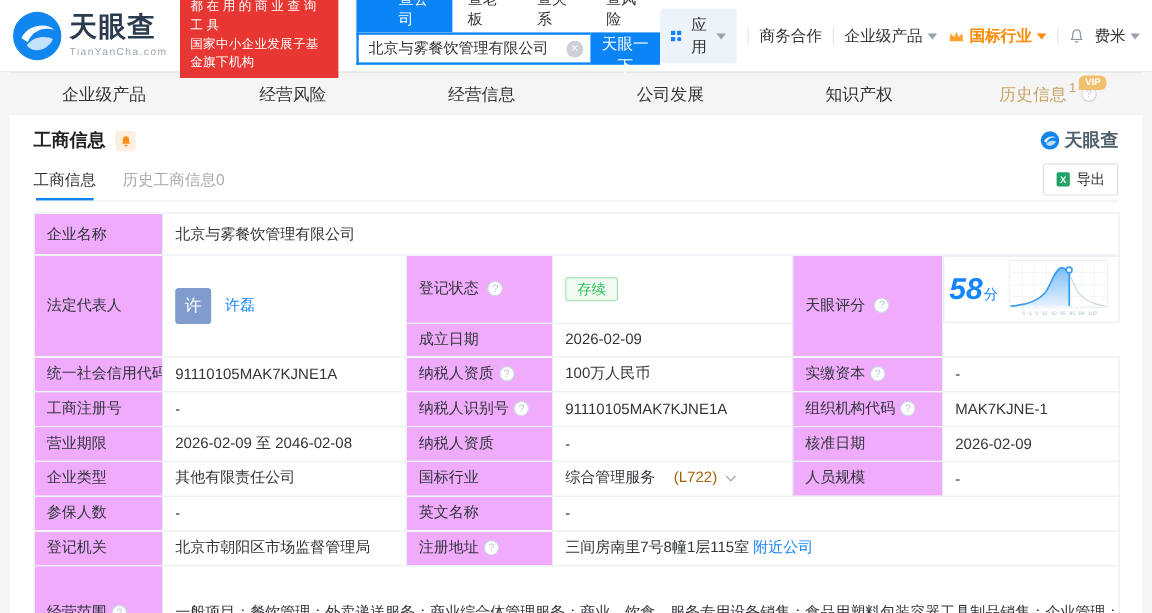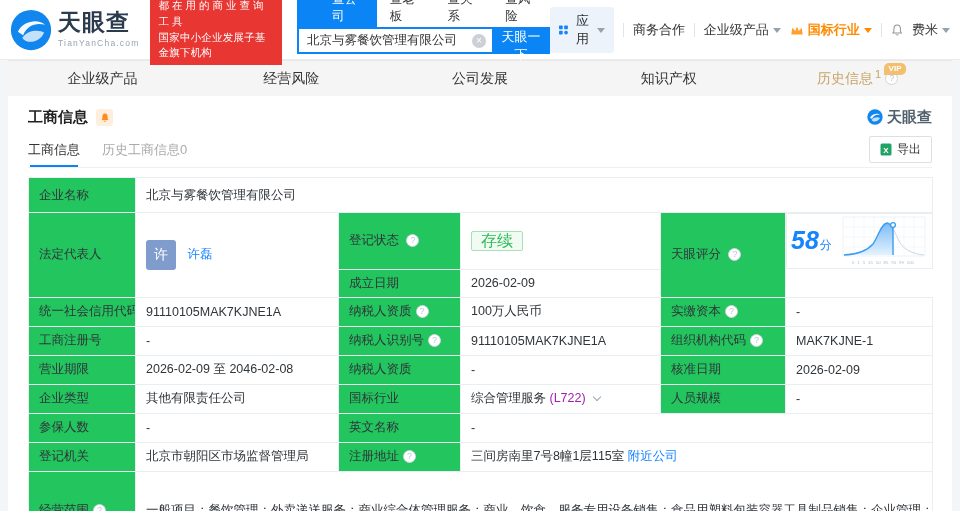--- a/index.html
+++ b/index.html
@@ -66,35 +66,35 @@
   .subtab { margin-right:22px; height:100%; display:flex; align-items:center; position:relative;
     color:#aaa; cursor:pointer; }
   .subtab.active { color:#333; }
   .subtab.active::after { content:""; position:absolute; left:2px; right:2px; bottom:0; height:2px; background:#0b84f5; }
   .export-btn { margin-left:auto; display:flex; align-items:center; gap:5px; border:1px solid #dcdfe3;
     border-radius:2px; padding:4px 10px; font-size:12px; color:#333; background:#fff; cursor:pointer; }
   
   table.info { border-collapse:collapse; width:904px; margin-top:9px; table-layout:fixed; }
   table.info td { border:1px solid #e9eef2; font-size:12.5px; padding:4px 10px; color:#30353a;
     vertical-align:middle; overflow:hidden; white-space:nowrap; }
-  td.lbl { background:#22c55e; color:#64727f; }
+  td.lbl { background:#f0abfc; color:#64727f; }
   tr.r1 { height:35px; }
   tr.rsub { height:28px; }
   tr.rstd { height:29px; }
   tr.rbig { height:78px; }
   .badge-green { color:#2ebd59; background:#f0fbf2; border:1px solid #a8e0b8; padding:0 9px;
-    border-radius:2px; display:inline-block; line-height:18px; font-size:16px; }
+    border-radius:2px; display:inline-block; line-height:18px; font-size:12px; }
   .avatar { display:inline-flex; width:30px; height:30px; background:#7f9ccd; color:#fff;
     border-radius:3px; align-items:center; justify-content:center; font-size:14px; margin-right:8px;
     vertical-align:middle; }
   .link { color:#1584ff; cursor:pointer; }
-  .muted { color:#a21caf; }
+  .muted { color:#a16207;margin-left:12px; }
   .chev { display:inline-block; width:6px; height:6px; border-right:1.2px solid #9aa6b0;
     border-bottom:1.2px solid #9aa6b0; transform:rotate(45deg); margin-left:5px; vertical-align:2px; cursor:pointer;}
-  .score-cell { display:flex; align-items:center; gap:8px; padding:2px 4px !important;text-align:right; }
+  .score-cell { display:flex; align-items:center; gap:8px; padding:2px 4px !important; }
   .score-num { font-size:25px; color:#1584ff; font-weight:bold; font-style:italic; line-height:1; }
   .score-unit { font-size:12px; color:#1584ff; margin-left:1px; }
   .chart-box { width:86px; }
   .axis-row { display:flex; justify-content:space-between; font-size:6px; color:#a7bed2;
     line-height:1; transform:scale(0.72); transform-origin:center top; margin-top:-1px;}
   td.scope { white-space:normal; line-height:1.95; padding:8px 12px; vertical-align:top; }
   td.scope-lbl { vertical-align:middle; }
 </style>
 </head>
 <body>
@@ -166,20 +166,23 @@
     </div>
   </div>
 </div>
 
 <div class="main-tabs">
   <div class="mtab">
     <span>企业级产品</span>
   </div>
   <div class="mtab">
     <span>经营风险</span>
+  </div>
+  <div class="mtab">
+    <span>经营信息</span>
   </div>
   <div class="mtab">
     <span>公司发展</span>
   </div>
   <div class="mtab">
     <span>知识产权</span>
   </div>
   <div class="mtab history">
     <span class="vip-badge">VIP</span>
     <span>历史信息</span>

